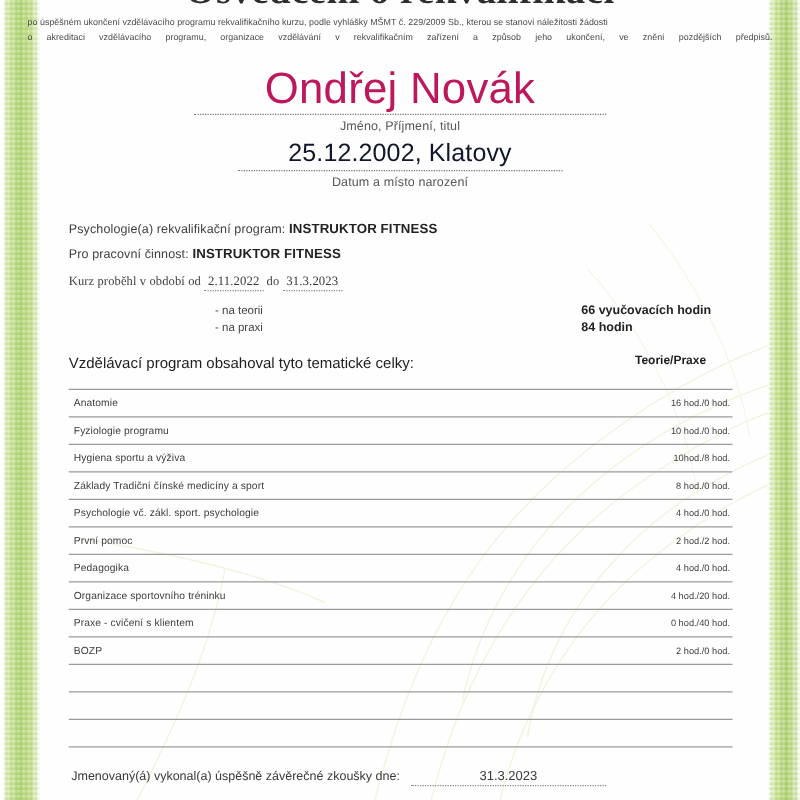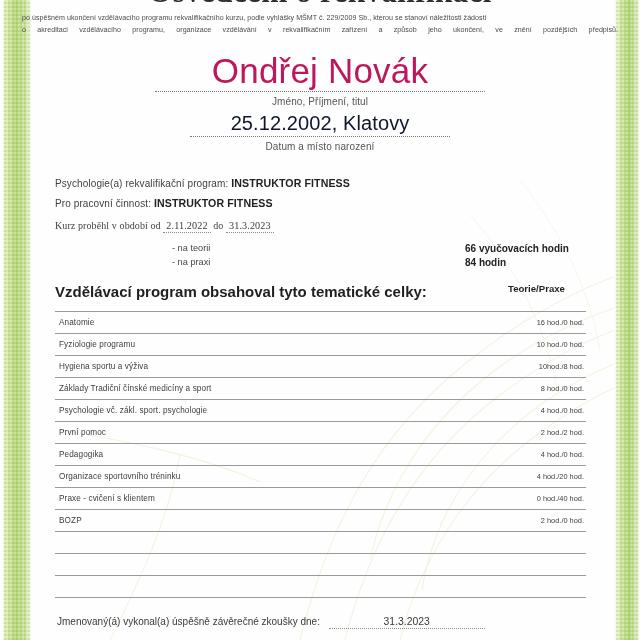--- a/index.html
+++ b/index.html
@@ -154,21 +154,21 @@
     font-weight: bold;
     color: #222;
   }
   .hrs-1 { top: 243px; }
   .hrs-2 { top: 257px; }
 
   
   .tbl-head-left {
     position: absolute;
     left: 55px;  top: 283px;
-    font-size: 15px; font-weight: bold; color: #1f1f1f;
+    font-size: 12px; font-weight: normal; color: #1f1f1f;
   }
   .tbl-head-right {
     position: absolute;
     left: 508px; top: 283px;
     font-size: 9.6px; font-weight: bold; color: #1f1f1f;
   }
 
   
   #table {
     position: absolute;

